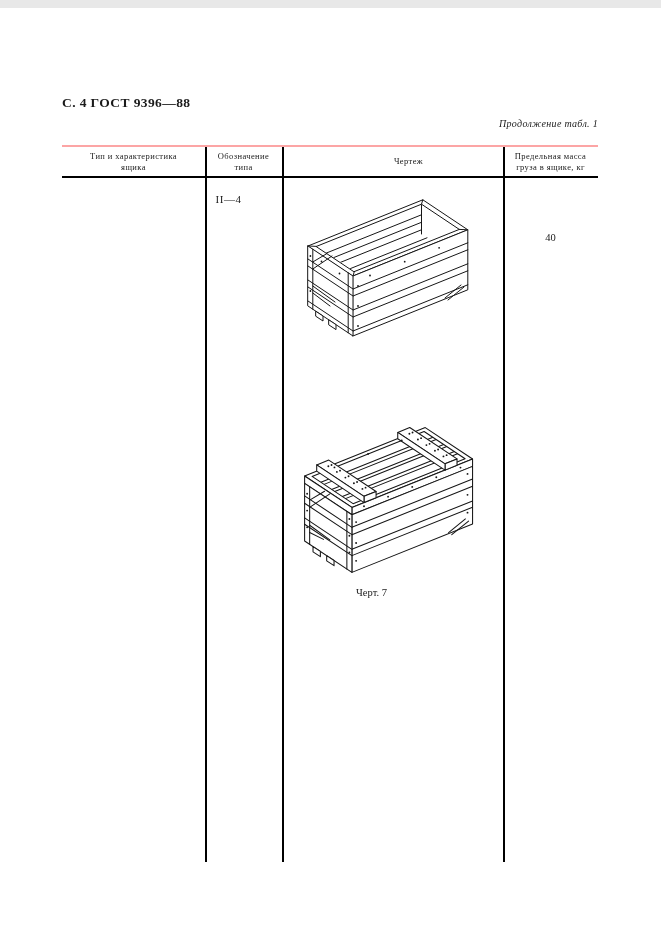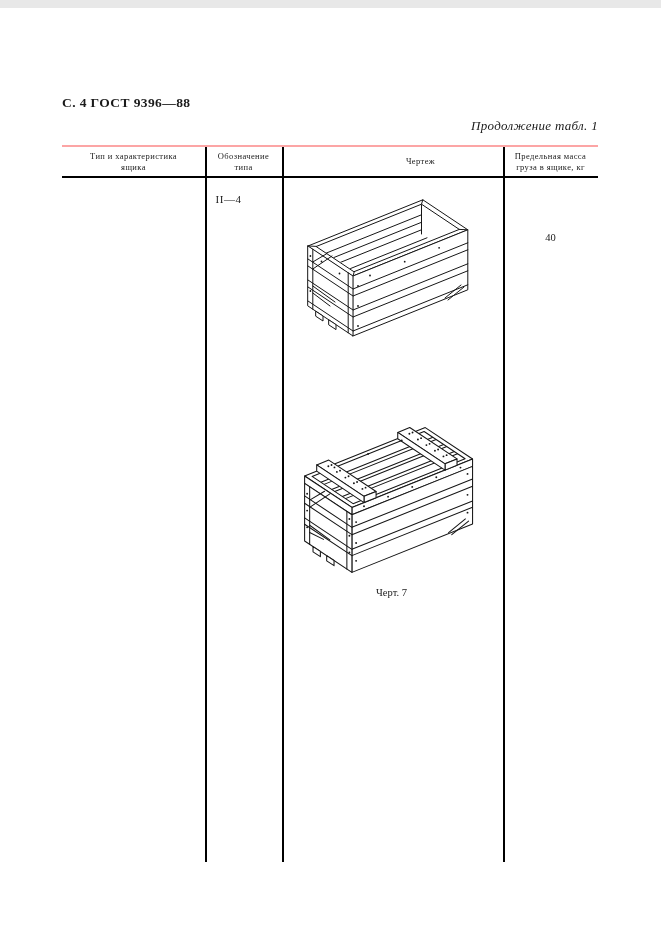--- a/index.html
+++ b/index.html
@@ -6,52 +6,52 @@
   .page{
     position:relative;width:661px;height:936px;background:#ffffff;
     font-family:Liberation Serif, serif;color:#1b1b1b;
     overflow:hidden;margin:8px auto;
   }
   .abs{position:absolute;}
   .page-header{
     left:62px;top:87px;font-size:13.5px;font-weight:bold;letter-spacing:.4px;
   }
   .table-cont-caption{
-    right:63px;top:110px;font-size:13px;font-style:italic;letter-spacing:.3px;
+    right:63px;top:110px;font-size:10px;font-style:italic;letter-spacing:.3px;
   }
   .gost-table{
     left:62px;top:137px;width:536px;height:715px;
     border-top:2px solid #fca5a5;
   }
   .vline{position:absolute;top:0;width:1.5px;height:715px;background:#000;}
   .v1{left:143px;}.v2{left:220px;}.v3{left:441px;}
   .header-rule{position:absolute;left:0;top:29px;width:536px;height:1.5px;background:#000;}
   .th{
     position:absolute;text-align:center;font-size:8.5px;line-height:11px;
     letter-spacing:.4px;white-space:pre-line;
   }
   .th1{left:0;width:143px;top:4px;}
   .th2{left:143px;width:77px;top:4px;}
-  .th3{left:232px;width:253px;top:9px;}
+  .th3{left:220px;width:253px;top:9px;}
   .th4{left:441px;width:95px;top:4px;text-align:center;}
   .cell-desc{
     position:absolute;left:2px;top:46px;width:140px;
     font-size:10.5px;line-height:14.6px;white-space:pre-line;letter-spacing:.1px;
   }
   .cell-designation{
     position:absolute;left:128px;width:77px;top:46px;text-align:center;
     font-size:11px;letter-spacing:.5px;
   }
   .cell-load{
     position:absolute;left:441px;width:95px;top:85px;text-align:center;font-size:10.5px;
   }
   .figure-1{position:absolute;left:234px;top:49px;width:196px;height:146px;}
   .figure-2{position:absolute;left:230px;top:263px;width:206px;height:176px;}
   .figure-caption{
-    position:absolute;left:220px;width:179px;top:440px;text-align:center;font-size:10.5px;padding-left:20px;
+    position:absolute;left:220px;width:179px;top:440px;text-align:center;font-size:10.5px;
   }
   svg{display:block;}
 </style>
 </head>
 <body>
 
 <div class="page">
 
   <div class="abs page-header">С. 4 ГОСТ 9396—88</div>
 

